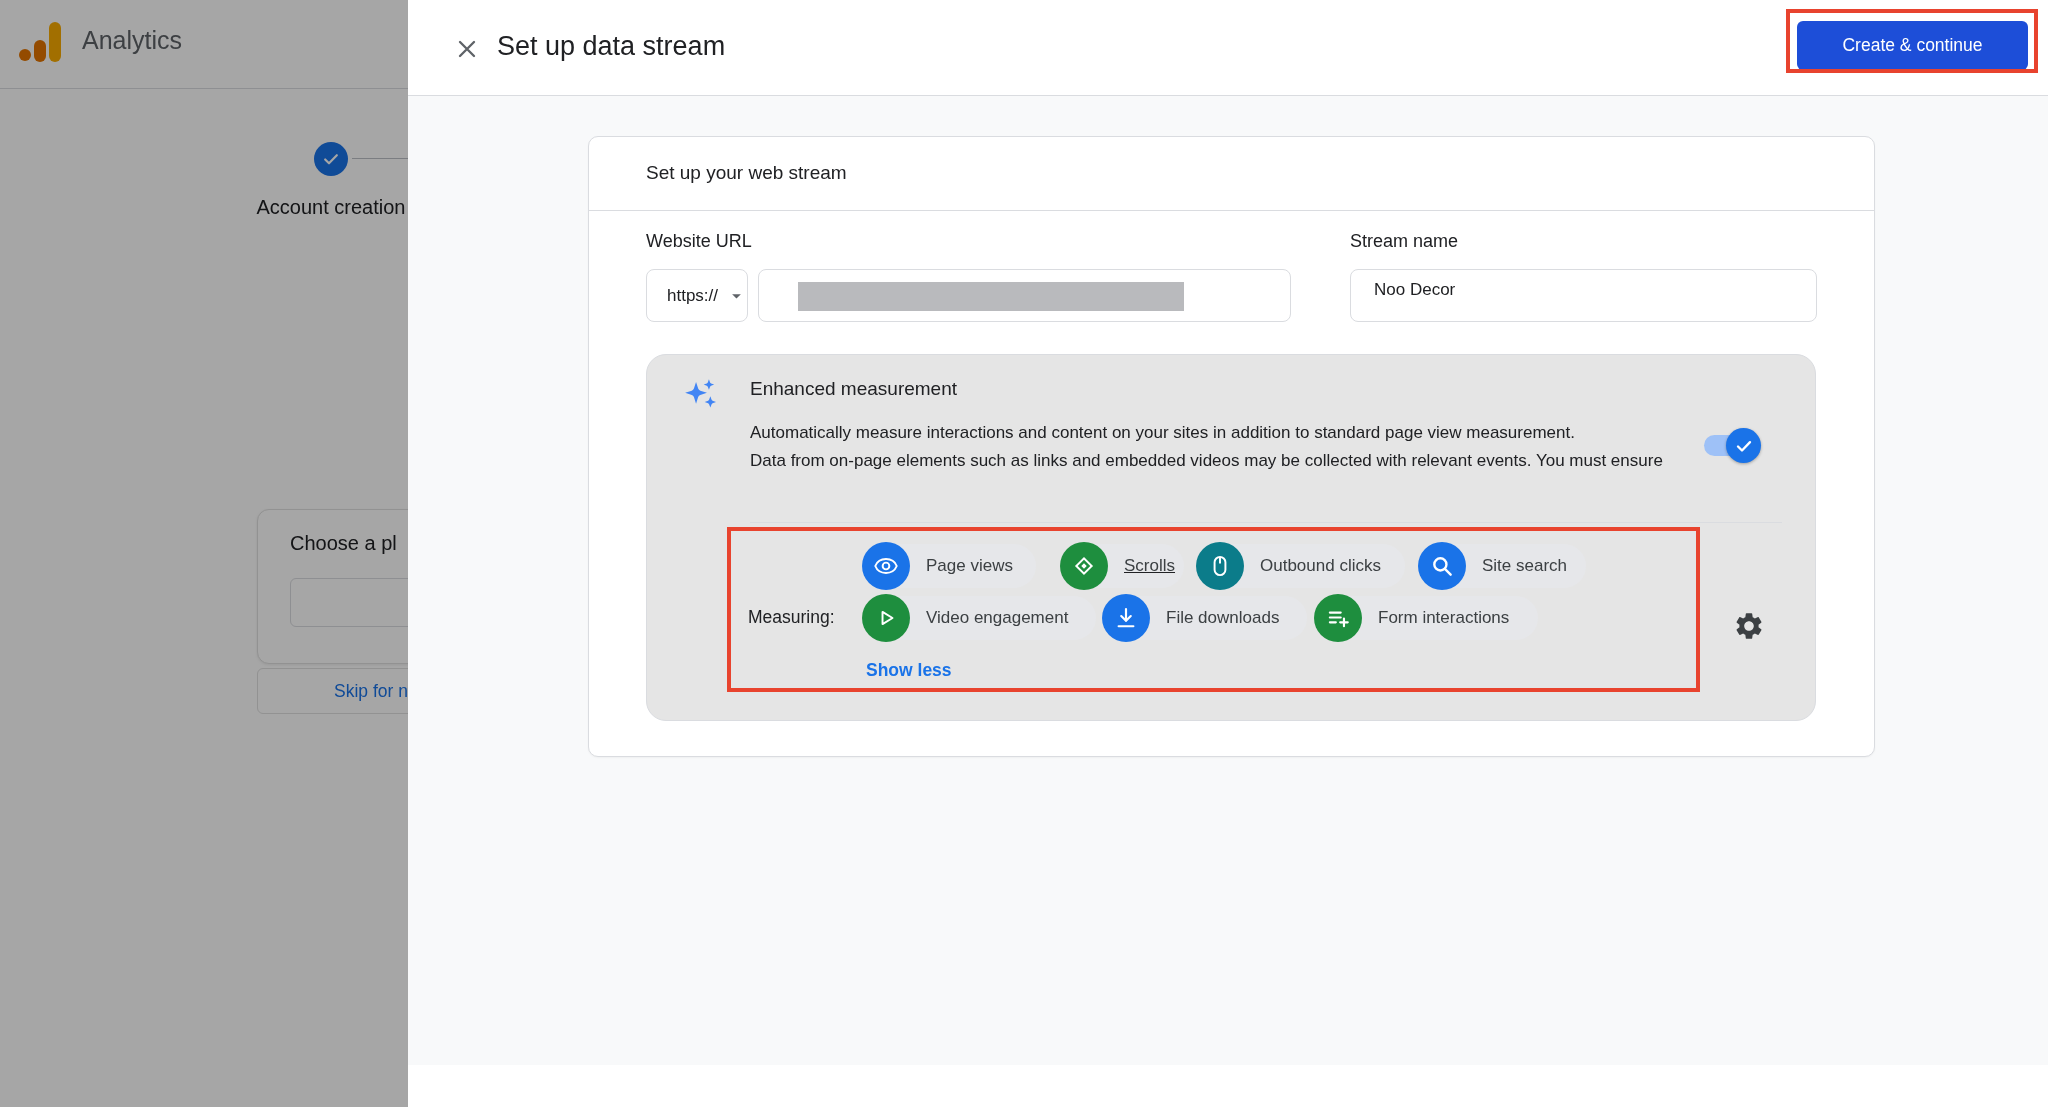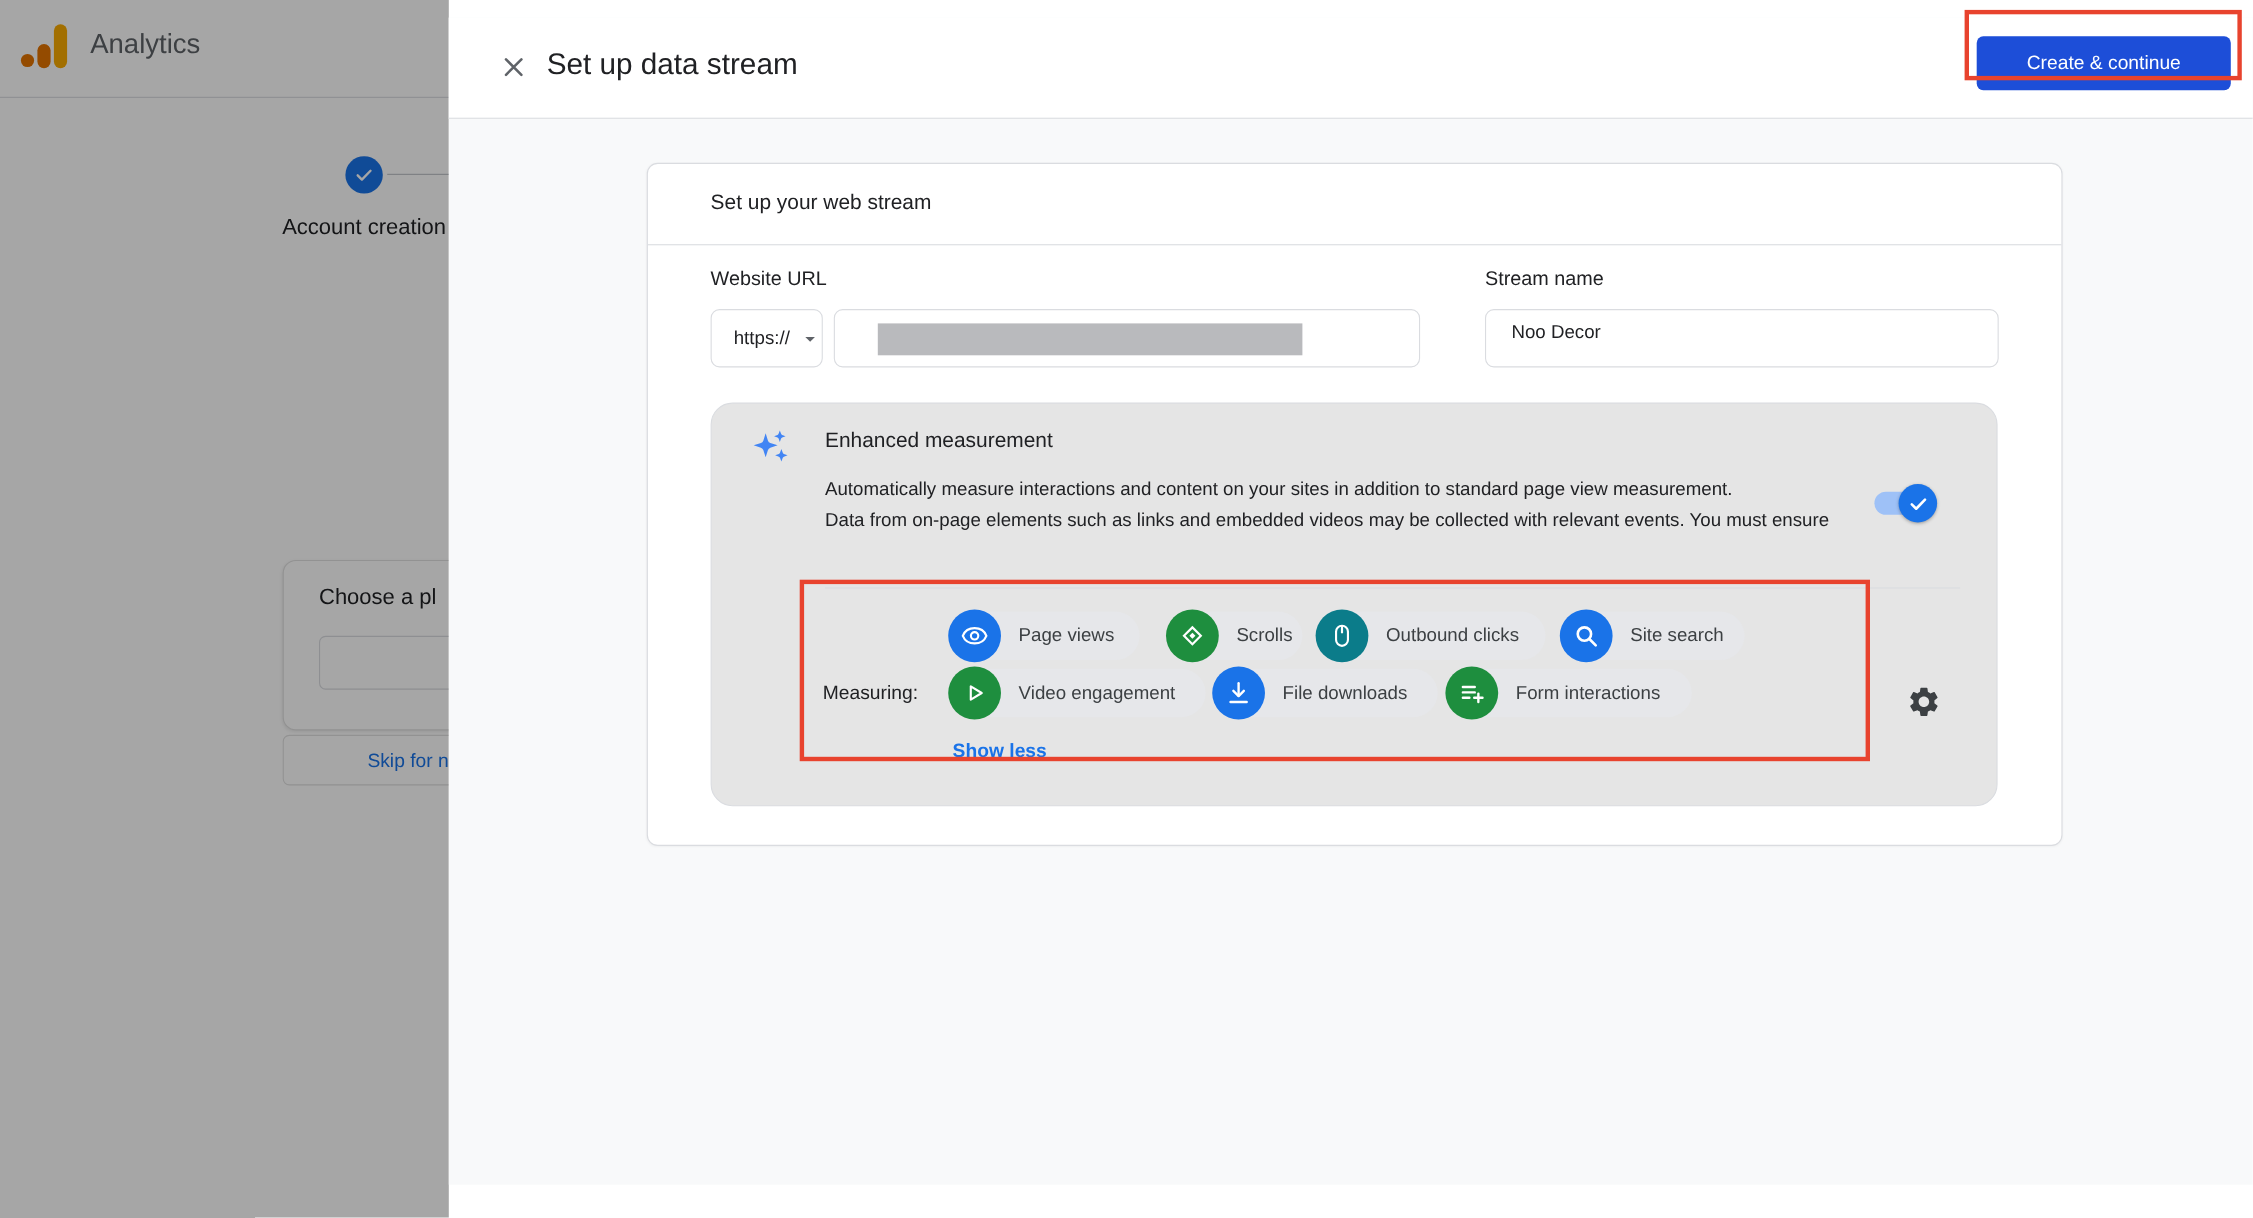--- a/index.html
+++ b/index.html
@@ -23,21 +23,21 @@
                border:1px solid #e0e0e0;border-radius:12px;box-shadow:0 1px 3px rgba(0,0,0,.08);}
   .choose-title{position:absolute;left:32px;top:22px;font-size:20px;font-weight:500;white-space:nowrap;}
   .choose-input{position:absolute;left:32px;top:68px;width:150px;height:47px;background:#fff;
                 border:1px solid #dadce0;border-radius:6px;}
   .skip-card{position:absolute;left:257px;top:668px;width:175px;height:44px;background:#fff;
              border:1px solid #e0e0e0;border-radius:6px;display:flex;align-items:center;padding-left:45px;}
   .skip-label{margin-left:31px;font-size:17.5px;font-weight:500;color:#1a73e8;white-space:nowrap;}
   .scrim{position:absolute;left:0;top:0;width:408px;height:1107px;background:rgba(0,0,0,0.35);z-index:2;}
 
   
-  .panel{position:absolute;left:408px;top:16px;width:1640px;height:1061px;background:#f8f9fa;z-index:3;}
+  .panel{position:absolute;left:408px;top:4px;width:1640px;height:1061px;background:#f8f9fa;z-index:3;}
   .panel-header{position:absolute;left:0;top:0;width:1640px;height:91px;background:#fff;
                 border-bottom:1px solid #dadce0;}
   .close-btn{position:absolute;left:39px;top:25px;width:40px;height:40px;display:flex;
              align-items:center;justify-content:center;cursor:pointer;}
   .panel-title{position:absolute;left:89px;top:27px;font-size:27px;font-weight:500;color:#202124;white-space:nowrap;}
   .create-btn{position:absolute;left:1389px;top:17px;width:231px;height:49px;background:#1d4ed8;color:#fff;
               border:none;border-radius:6px;font-size:17.5px;font-weight:400;
               font-family:"Liberation Sans",sans-serif;cursor:pointer;}
 
   
@@ -182,21 +182,21 @@
 
         <div class="chip" style="left:217px;top:189px;width:172px;">
           <span class="chip-ic" style="background:#1a73e8">
             <svg width="26" height="26" viewBox="0 0 24 24" fill="none" stroke="#fff" stroke-width="1.8">
               <path d="M12 5.6C7.4 5.6 3.6 8.3 2.1 12c1.5 3.7 5.3 6.4 9.9 6.4s8.4-2.7 9.9-6.4C20.4 8.3 16.6 5.6 12 5.6z"></path>
                 <circle cx="12" cy="12" r="3.1"></circle>
               </svg>
           </span>
           <span class="chip-label">Page views</span>
         </div>
-        <div class="chip" style="left:415px;top:189px;width:122px;">
+        <div class="chip" style="left:415px;top:189px;width:122px;text-decoration:underline;">
           <span class="chip-ic" style="background:#1e8e3e">
             <svg width="26" height="26" viewBox="0 0 24 24">
               <rect x="7" y="7" width="10" height="10" transform="rotate(45 12 12)" fill="none" stroke="#fff" stroke-width="1.8"></rect>
               <rect x="10.2" y="10.2" width="3.6" height="3.6" transform="rotate(45 12 12)" fill="#fff"></rect>
               </svg>
           </span>
           <span class="chip-label">Scrolls</span>
         </div>
         <div class="chip" style="left:551px;top:189px;width:207px;">
           <span class="chip-ic" style="background:#0b7c8a">

